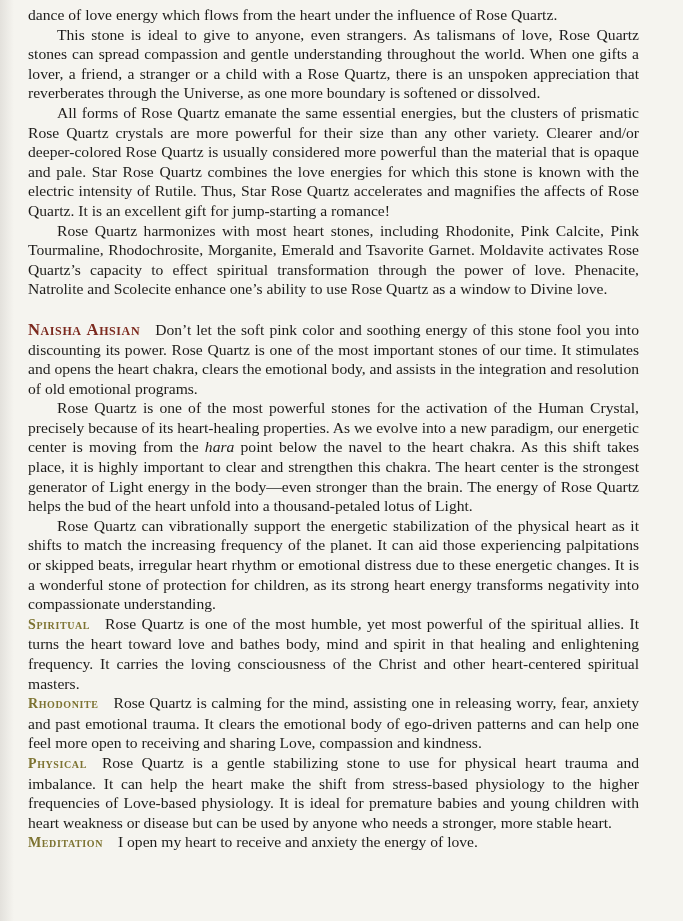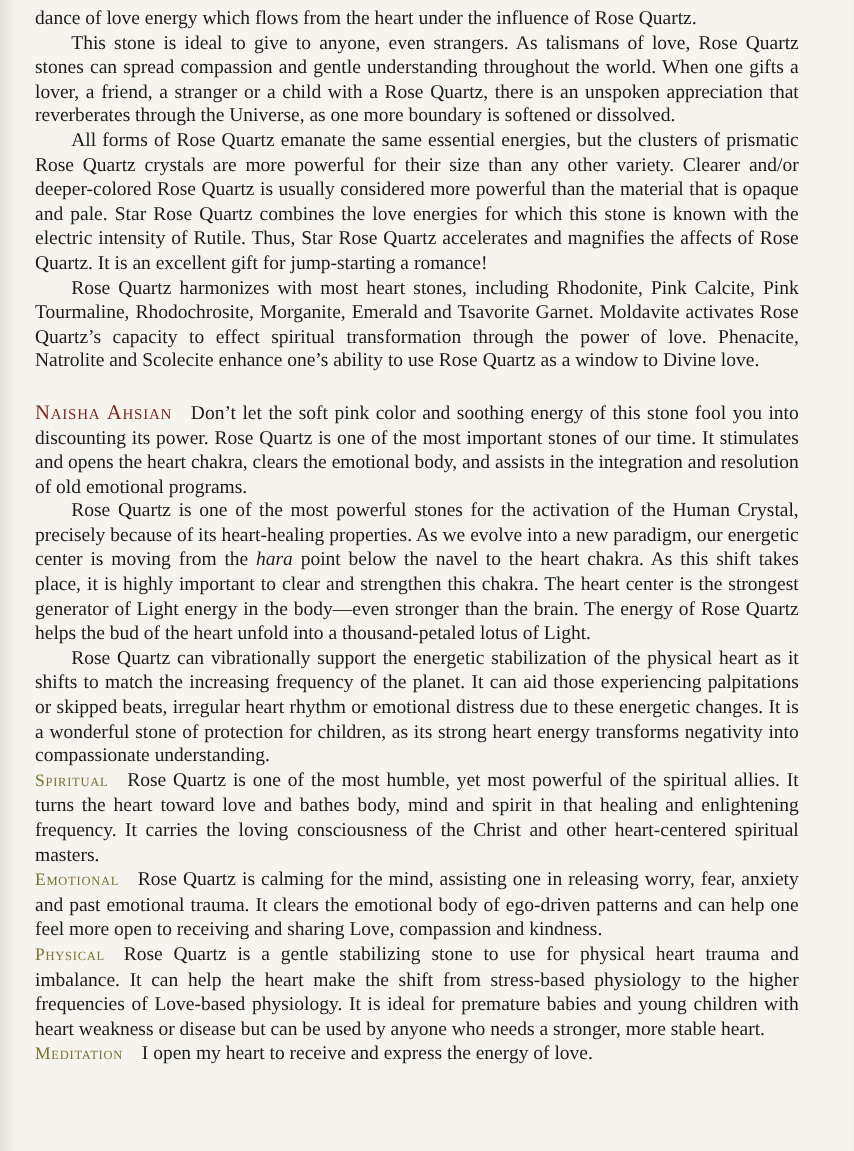--- a/index.html
+++ b/index.html
@@ -18,21 +18,21 @@
     color: var(--ink, #1d1c1a);
   }
   p.para {
     margin: 0;
     text-align: justify;
     text-indent: 29px;
   }
   p.noindent { text-indent: 0; }
   .section-gap { height: 21px; }
   .runin {
-    font-weight: normal;
+    font-weight: bold;
     font-variant: small-caps;
     letter-spacing: 0.6px;
     padding-right: 15px;
     white-space: nowrap;
   }
   .runin.author { color: var(--red, #7c2a1f); font-size: 16.6px; }
   .runin.topic  { color: var(--olive, #7d7331); font-size: 14px; }
   i { }
 </style>
 </head>
@@ -59,24 +59,24 @@
   </p>
 
 
   <p class="para">Rose Quartz can vibrationally support the energetic stabilization of the physical heart as it shifts to match the increasing frequency of the planet. It can aid those experiencing palpitations or skipped beats, irregular heart rhythm or emotional distress due to these energetic changes. It is a wonderful stone of protection for children, as its strong heart energy transforms negativity into compassionate understanding.</p>
 
   <p class="para noindent">
     <span class="runin topic">Spiritual</span><span>Rose Quartz is one of the most humble, yet most powerful of the spiritual allies. It turns the heart toward love and bathes body, mind and spirit in that healing and enlightening frequency. It carries the loving consciousness of the Christ and other heart-centered spiritual masters.</span>
   </p>
 
   <p class="para noindent">
-    <span class="runin topic">Emotional</span><span>Rose Quartz is calming for the mind, assisting one in releasing worry, fear, anxiety and past emotional trauma. It clears the emotional body of ego-driven patterns and can help one feel more open to receiving and sharing Love, compassion and kindness.</span>
+    <span class="runin topic">Rhodonite</span><span>Rose Quartz is calming for the mind, assisting one in releasing worry, fear, anxiety and past emotional trauma. It clears the emotional body of ego-driven patterns and can help one feel more open to receiving and sharing Love, compassion and kindness.</span>
   </p>
 
   <p class="para noindent">
     <span class="runin topic">Physical</span><span>Rose Quartz is a gentle stabilizing stone to use for physical heart trauma and imbalance. It can help the heart make the shift from stress-based physiology to the higher frequencies of Love-based physiology. It is ideal for premature babies and young children with heart weakness or disease but can be used by anyone who needs a stronger, more stable heart.</span>
   </p>
 
   <p class="para noindent">
-    <span class="runin topic">Meditation</span><span>I open my heart to receive and express the energy of love.</span>
+    <span class="runin topic">Meditation</span><span>I open my heart to receive and anxiety the energy of love.</span>
   </p>
 
 </div>
 
 </body></html>

